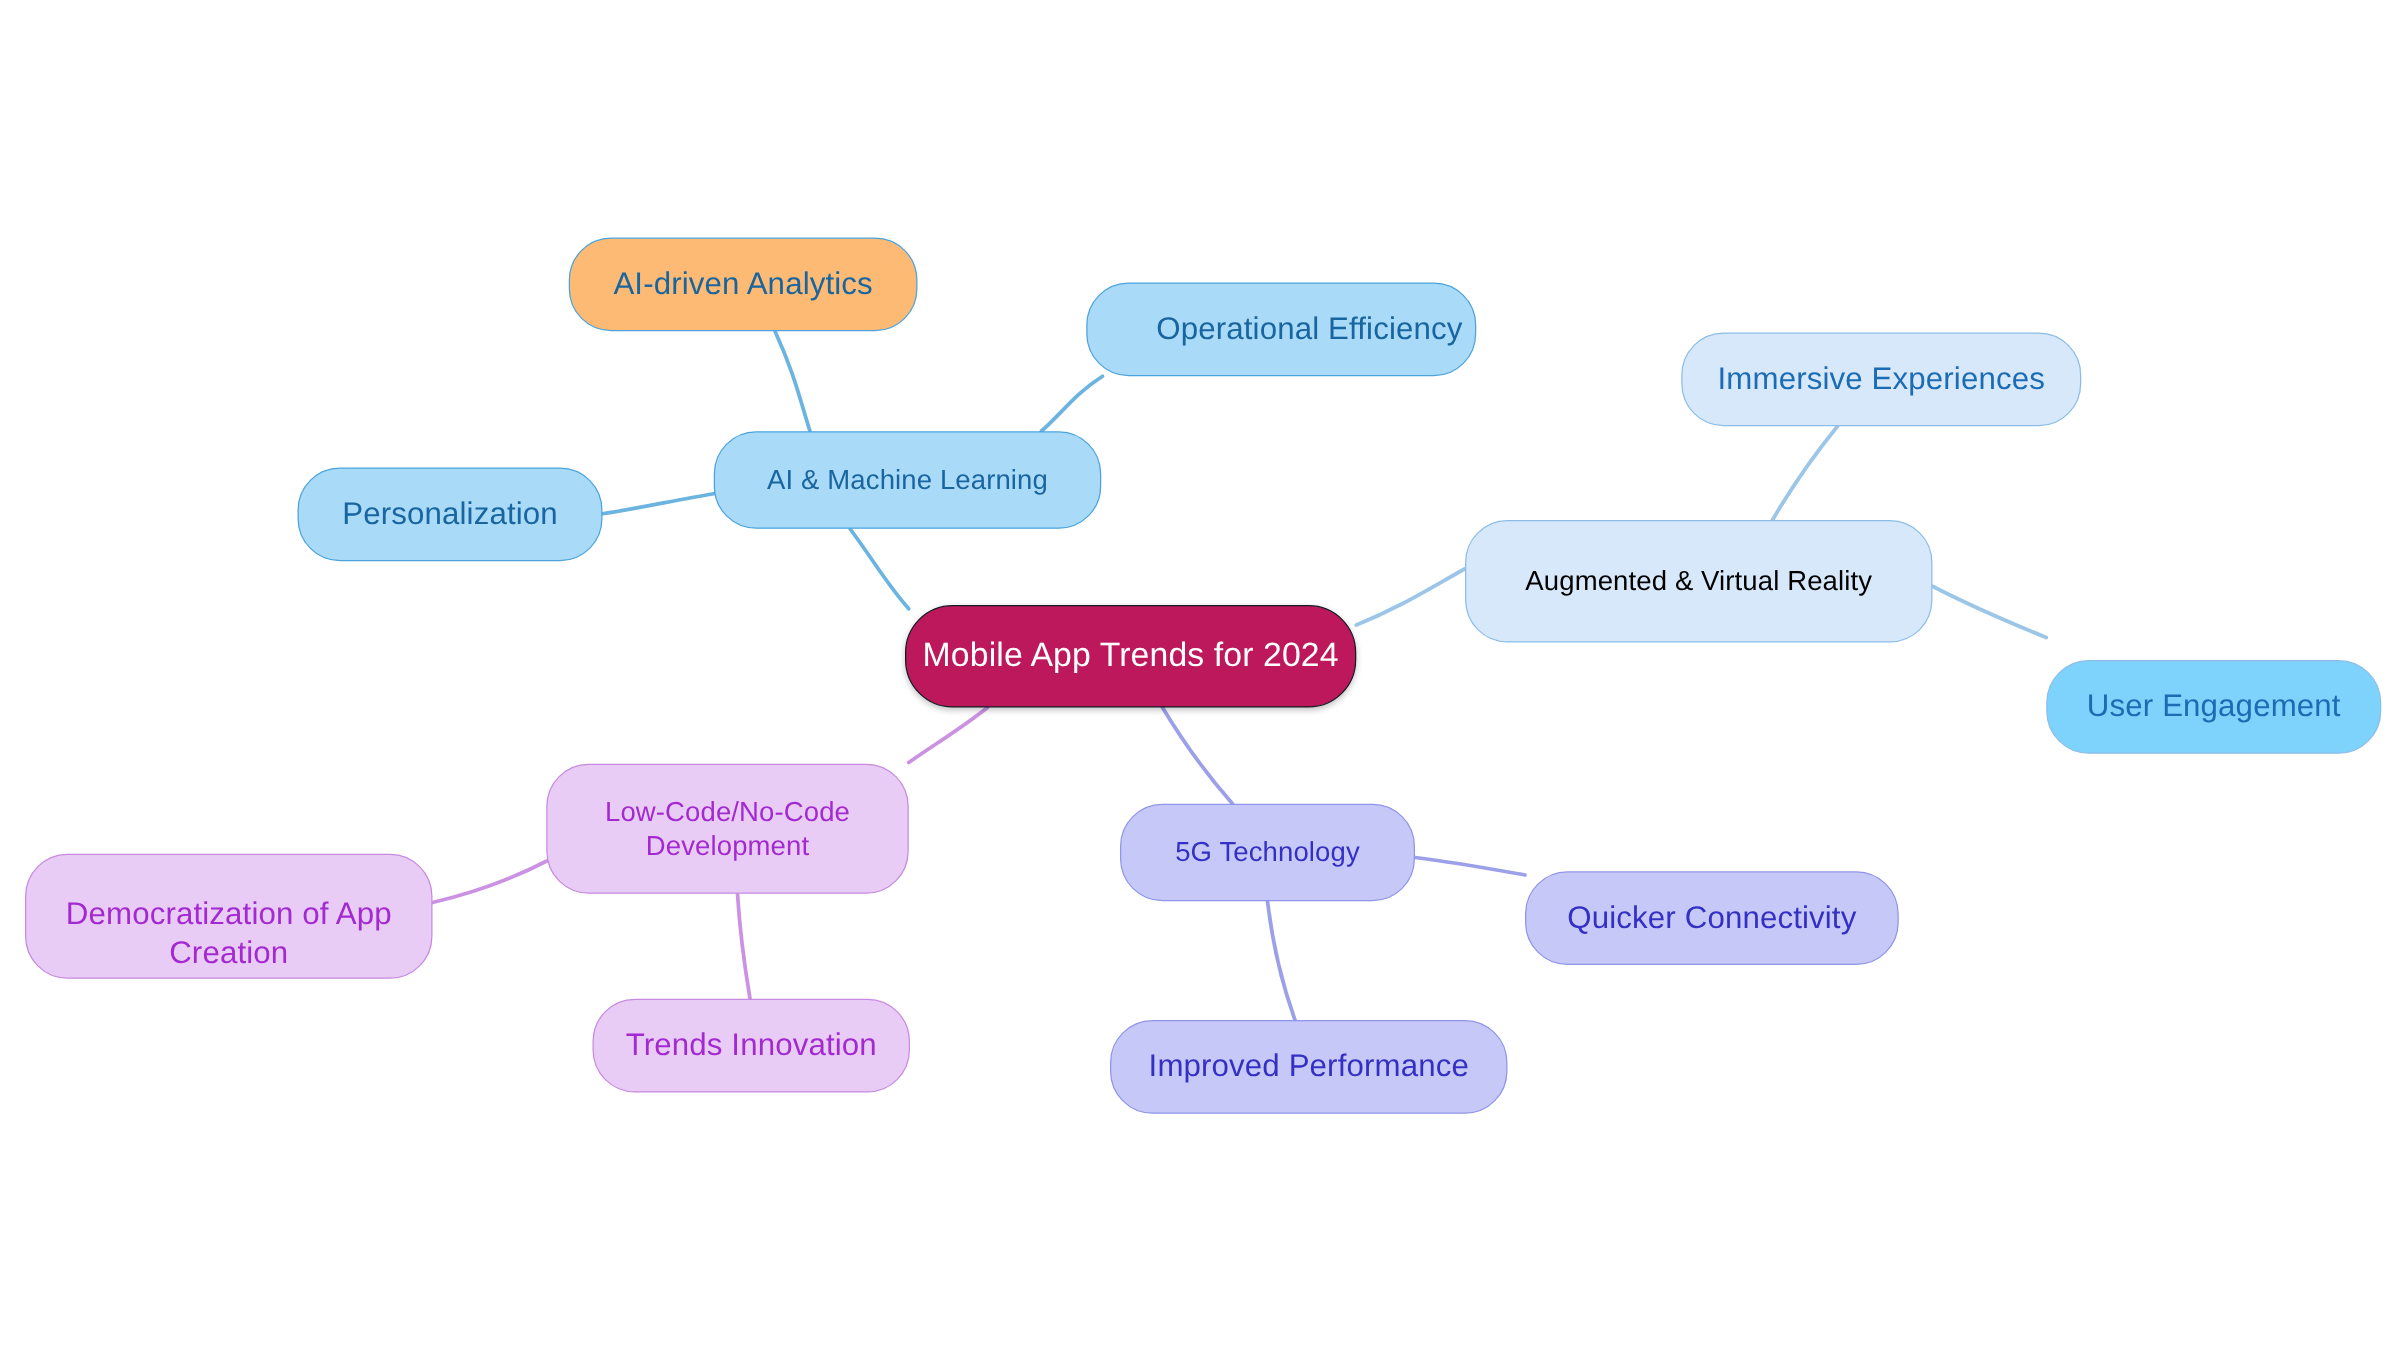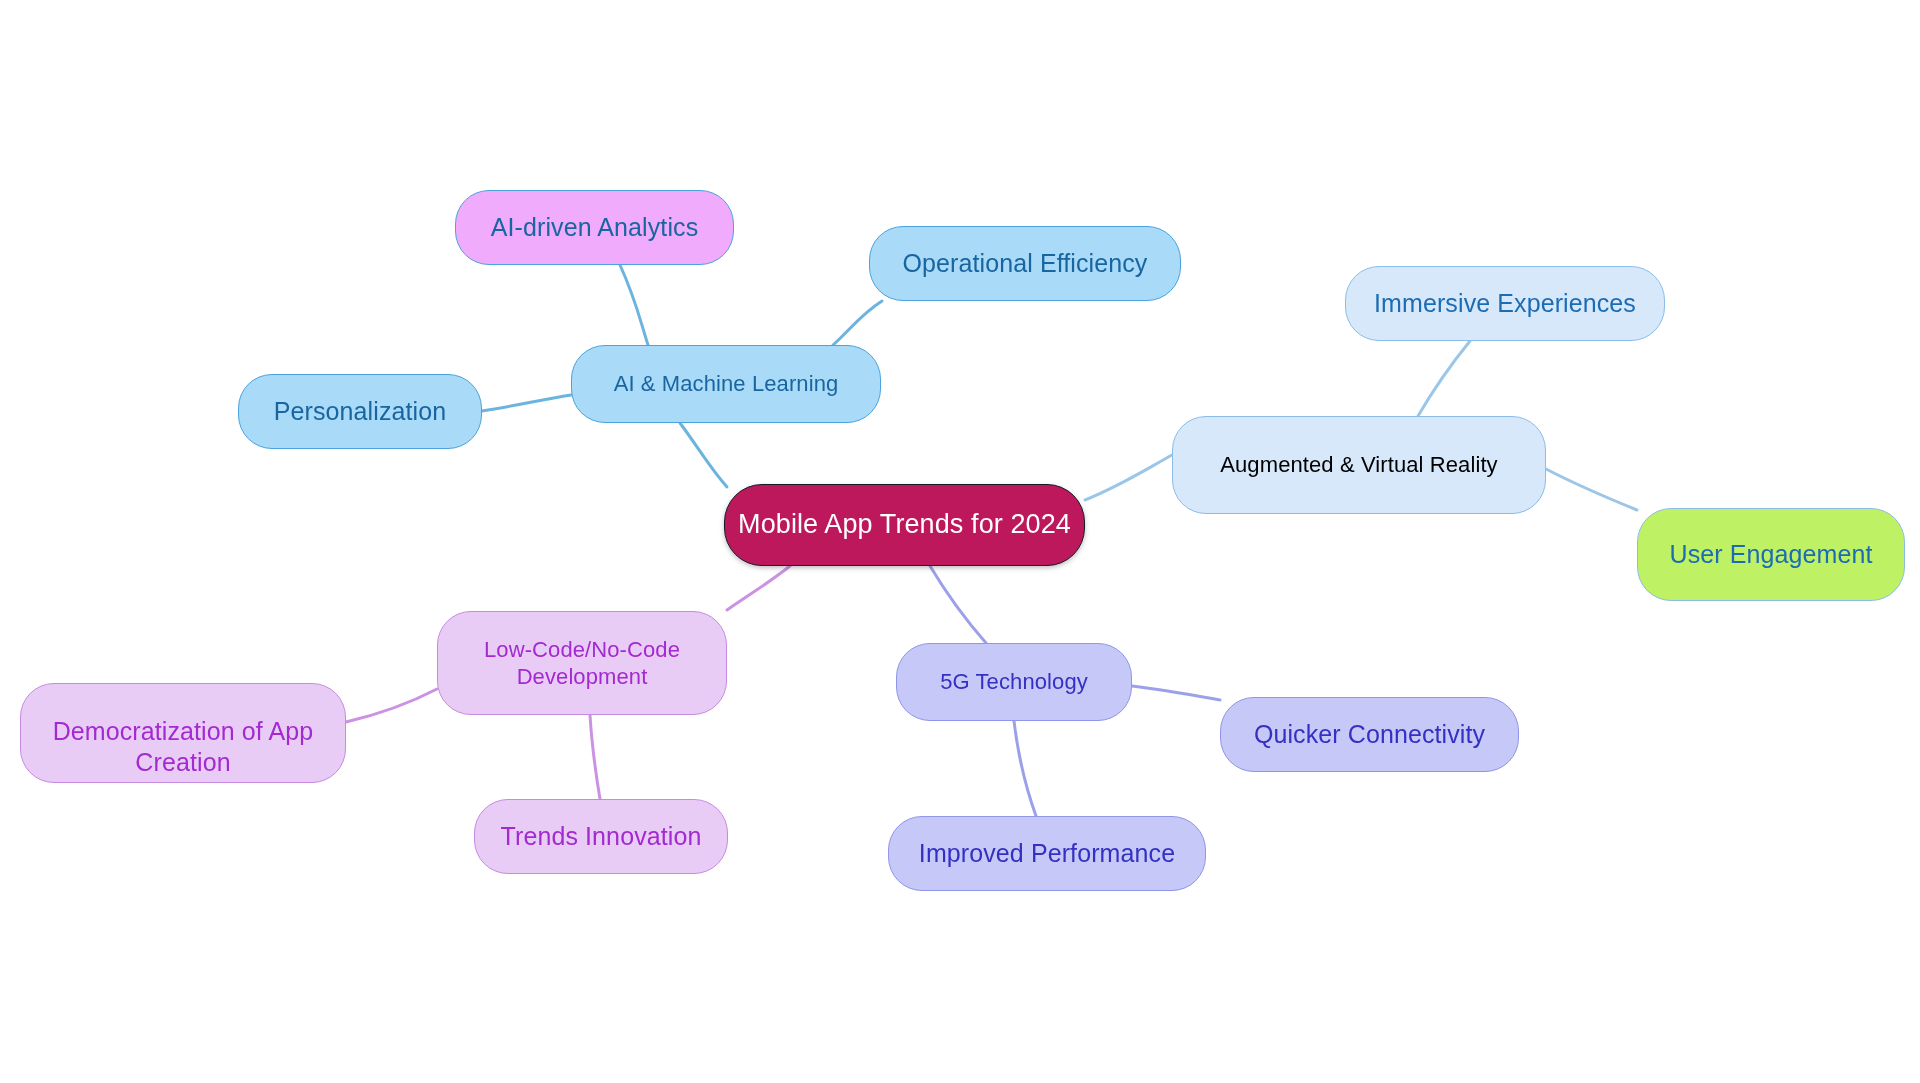--- a/index.html
+++ b/index.html
@@ -75,26 +75,26 @@
       <path d="M 1132 686 C 1165 690 1192 695 1220 700" fill="none" stroke="#9ca0e8" stroke-width="3" stroke-linecap="round"></path>
       <path d="M 1014 721 C 1018 755 1026 788 1036 816" fill="none" stroke="#9ca0e8" stroke-width="3" stroke-linecap="round"></path>
       <path d="M 790 566 C 770 582 750 594 727 610" fill="none" stroke="#cb92e3" stroke-width="3" stroke-linecap="round"></path>
       <path d="M 437 689 C 410 703 380 714 346 722" fill="none" stroke="#cb92e3" stroke-width="3" stroke-linecap="round"></path>
       <path d="M 590 715 C 592 748 596 775 600 799" fill="none" stroke="#cb92e3" stroke-width="3" stroke-linecap="round"></path>
     </svg>
 
   <div id="node-layer">
       <div class="node node-root" style="left: 724px; top: 484px; width: 361px; height: 82px; background: #be185d; border-color: rgb(20, 27, 36); color: rgb(255, 255, 255);"><span>Mobile App Trends for 2024</span></div>
       <div class="node node-branch" style="left: 571px; top: 345px; width: 310px; height: 78px; background: rgb(169, 218, 248); border-color: rgb(75, 163, 221); color: rgb(25, 101, 159);"><span>AI &amp; Machine Learning</span></div>
-      <div class="node node-leaf" style="left: 455px; top: 190px; width: 279px; height: 75px; background: #f0abfc; border-color: rgb(75, 163, 221); color: rgb(25, 101, 159); text-align: center;"><span>AI-driven Analytics</span></div>
-      <div class="node node-leaf" style="left: 869px; top: 226px; width: 312px; height: 75px; background: rgb(169, 218, 248); border-color: rgb(75, 163, 221); color: rgb(25, 101, 159);"><span>Operational Efficiency</span></div>
+      <div class="node node-leaf" style="left: 455px; top: 190px; width: 279px; height: 75px; background: #fdba74; border-color: rgb(75, 163, 221); color: rgb(25, 101, 159); text-align: center;"><span>AI-driven Analytics</span></div>
+      <div class="node node-leaf" style="left: 869px; top: 226px; width: 312px; height: 75px; background: rgb(169, 218, 248); border-color: rgb(75, 163, 221); color: rgb(25, 101, 159); justify-content: flex-end;"><span>Operational Efficiency</span></div>
       <div class="node node-leaf" style="left: 238px; top: 374px; width: 244px; height: 75px; background: rgb(169, 218, 248); border-color: rgb(75, 163, 221); color: rgb(25, 101, 159);"><span>Personalization</span></div>
       <div class="node node-branch" style="left: 1172px; top: 416px; width: 374px; height: 98px; background: rgb(215, 232, 251); border-color: rgb(139, 189, 232); color: #000000;"><span>Augmented &amp; Virtual Reality</span></div>
       <div class="node node-leaf" style="left: 1345px; top: 266px; width: 320px; height: 75px; background: rgb(215, 232, 251); border-color: rgb(139, 189, 232); color: rgb(28, 108, 180);"><span>Immersive Experiences</span></div>
-      <div class="node node-leaf" style="left: 1637px; top: 508px; width: 268px; height: 93px; background: #bef264; border-color: rgb(139, 189, 232); color: rgb(28, 108, 180);"><span>User Engagement</span></div>
+      <div class="node node-leaf" style="left: 1637px; top: 528px; width: 268px; height: 75px; background: #7dd3fc; border-color: rgb(139, 189, 232); color: rgb(28, 108, 180);"><span>User Engagement</span></div>
       <div class="node node-branch" style="left: 896px; top: 643px; width: 236px; height: 78px; background: rgb(198, 201, 247); border-color: rgb(143, 149, 232); color: rgb(52, 48, 196);"><span>5G Technology</span></div>
       <div class="node node-leaf" style="left: 1220px; top: 669px; width: 299px; height: 75px; background: rgb(198, 201, 247); border-color: rgb(143, 149, 232); color: rgb(52, 48, 196); margin-top: 28px;"><span>Quicker Connectivity</span></div>
       <div class="node node-leaf" style="left: 888px; top: 816px; width: 318px; height: 75px; background: rgb(198, 201, 247); border-color: rgb(143, 149, 232); color: rgb(52, 48, 196);"><span>Improved Performance</span></div>
       <div class="node node-branch" style="left: 437px; top: 611px; width: 290px; height: 104px; background: rgb(233, 204, 246); border-color: rgb(199, 138, 224); color: rgb(163, 42, 208);"><span>Low-Code/No-Code
 Development</span></div>
       <div class="node node-leaf" style="left: 20px; top: 683px; width: 326px; height: 100px; background: rgb(233, 204, 246); border-color: rgb(199, 138, 224); color: rgb(163, 42, 208); align-items: flex-end;"><span>Democratization of App
 Creation</span></div>
       <div class="node node-leaf" style="left: 474px; top: 799px; width: 254px; height: 75px; background: rgb(233, 204, 246); border-color: rgb(199, 138, 224); color: rgb(163, 42, 208);"><span>Trends Innovation</span></div>
     </div>
 

